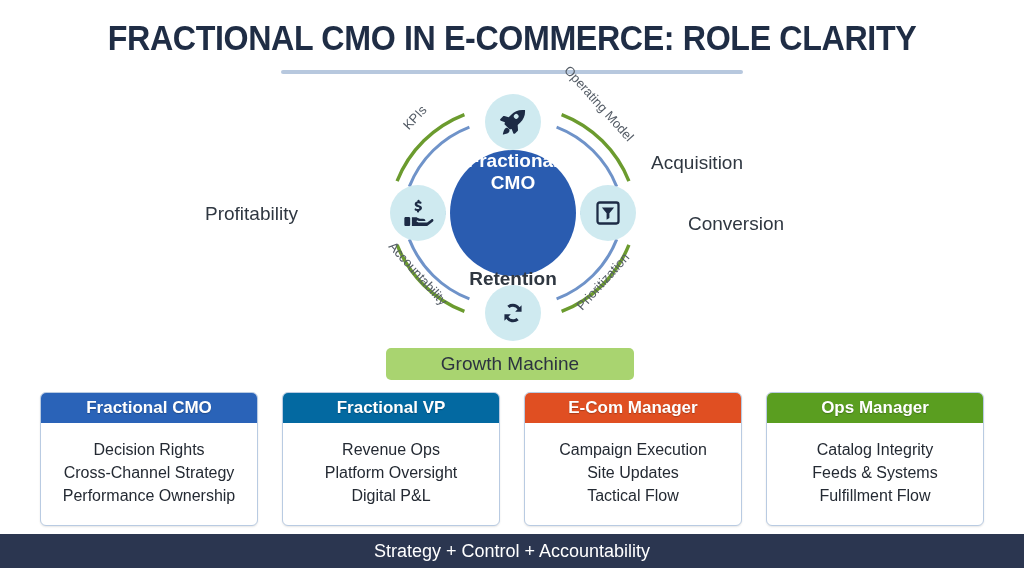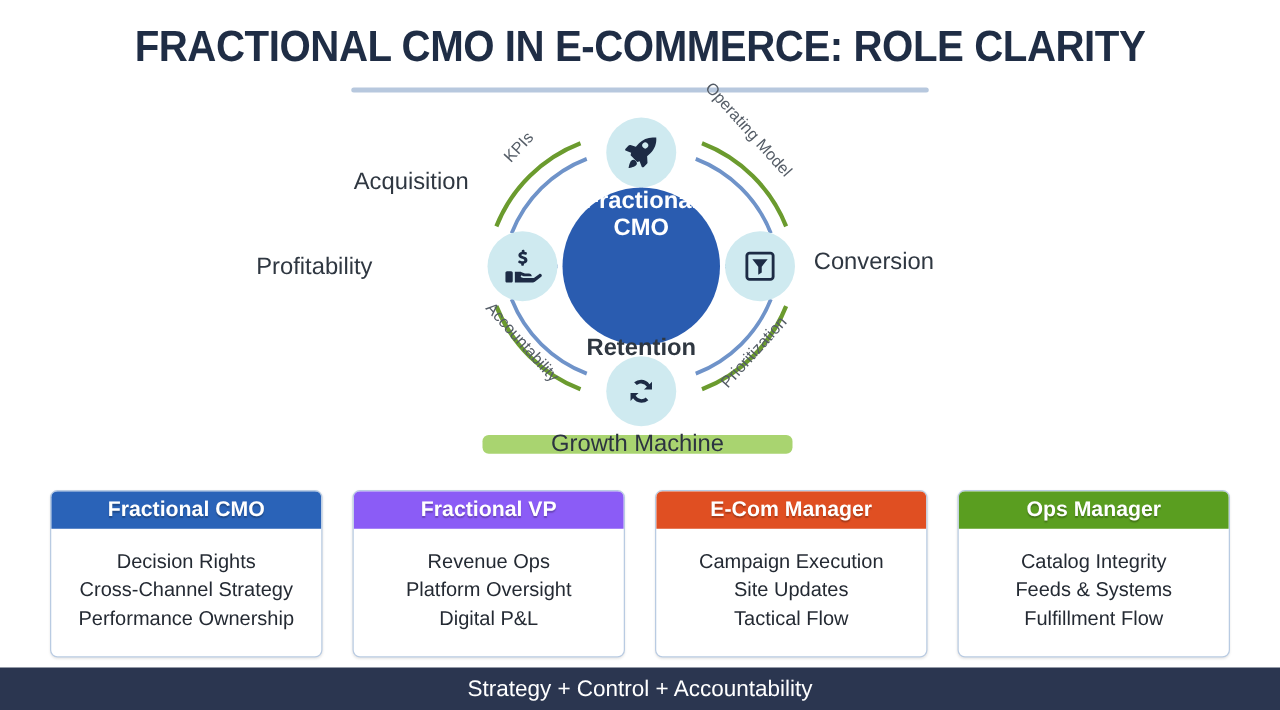--- a/index.html
+++ b/index.html
@@ -60,39 +60,39 @@
   .node-left{left:107px;top:97px;}
   .node-right{left:297px;top:97px;}
   .node-bottom{left:202px;top:197px;}
   .node-label{
     position:absolute;
     color:#2f3741;
     font-size:19px;
     white-space:nowrap;
     z-index:3;
   }
-  .lbl-acquisition{left:0;top:47px;width:460px;text-align:left;}
+  .lbl-acquisition{left:0;top:64px;width:460px;text-align:right;}
   .lbl-retention{left:0;top:180px;width:460px;text-align:center;font-weight:bold;}
   .lbl-profitability{left:-78px;top:115px;width:170px;}
-  .lbl-conversion{left:368px;top:111px;width:170px;text-align:left;}
+  .lbl-conversion{left:368px;top:125px;width:170px;text-align:center;}
   .arc-label{
     position:absolute;
     color:#545c66;
     font-size:13px;
     white-space:nowrap;
     z-index:3;
   }
   .arc-kpis{left:118px;top:22px;transform:rotate(-47deg);}
   .arc-operating{left:268px;top:8px;transform:rotate(48deg);}
   .arc-accountability{left:95px;top:178px;transform:rotate(48deg);}
   .arc-prioritization{left:284px;top:186px;transform:rotate(-48deg);}
   
   .growth{
     position:absolute;left:386px;top:348px;
-    width:248px;height:15px;
+    width:248px;height:32px;
     background:#a9d470;
     border-radius:5px;
     display:flex;align-items:center;justify-content:center;
     color:#2c3340;font-size:19px;
   }
   
   .cards{
     position:absolute;left:0;top:392px;
     width:1024px;height:134px;
     display:flex;justify-content:center;gap:24px;
@@ -216,21 +216,21 @@
   <div class="card">
     <div class="card-header" style="background:#2a63b8">Fractional CMO</div>
     <div class="card-body">
       <div class="card-item">Decision Rights</div>
       <div class="card-item">Cross-Channel Strategy</div>
       <div class="card-item">Performance Ownership</div>
     </div>
   </div>
 
   <div class="card">
-    <div class="card-header" style="background:#8b5cf6">Fractional VP</div>
+    <div class="card-header" style="background:#0369a1">Fractional VP</div>
     <div class="card-body">
       <div class="card-item">Revenue Ops</div>
       <div class="card-item">Platform Oversight</div>
       <div class="card-item">Digital P&amp;L</div>
     </div>
   </div>
 
   <div class="card">
     <div class="card-header" style="background:#e04f22">E-Com Manager</div>
     <div class="card-body">

